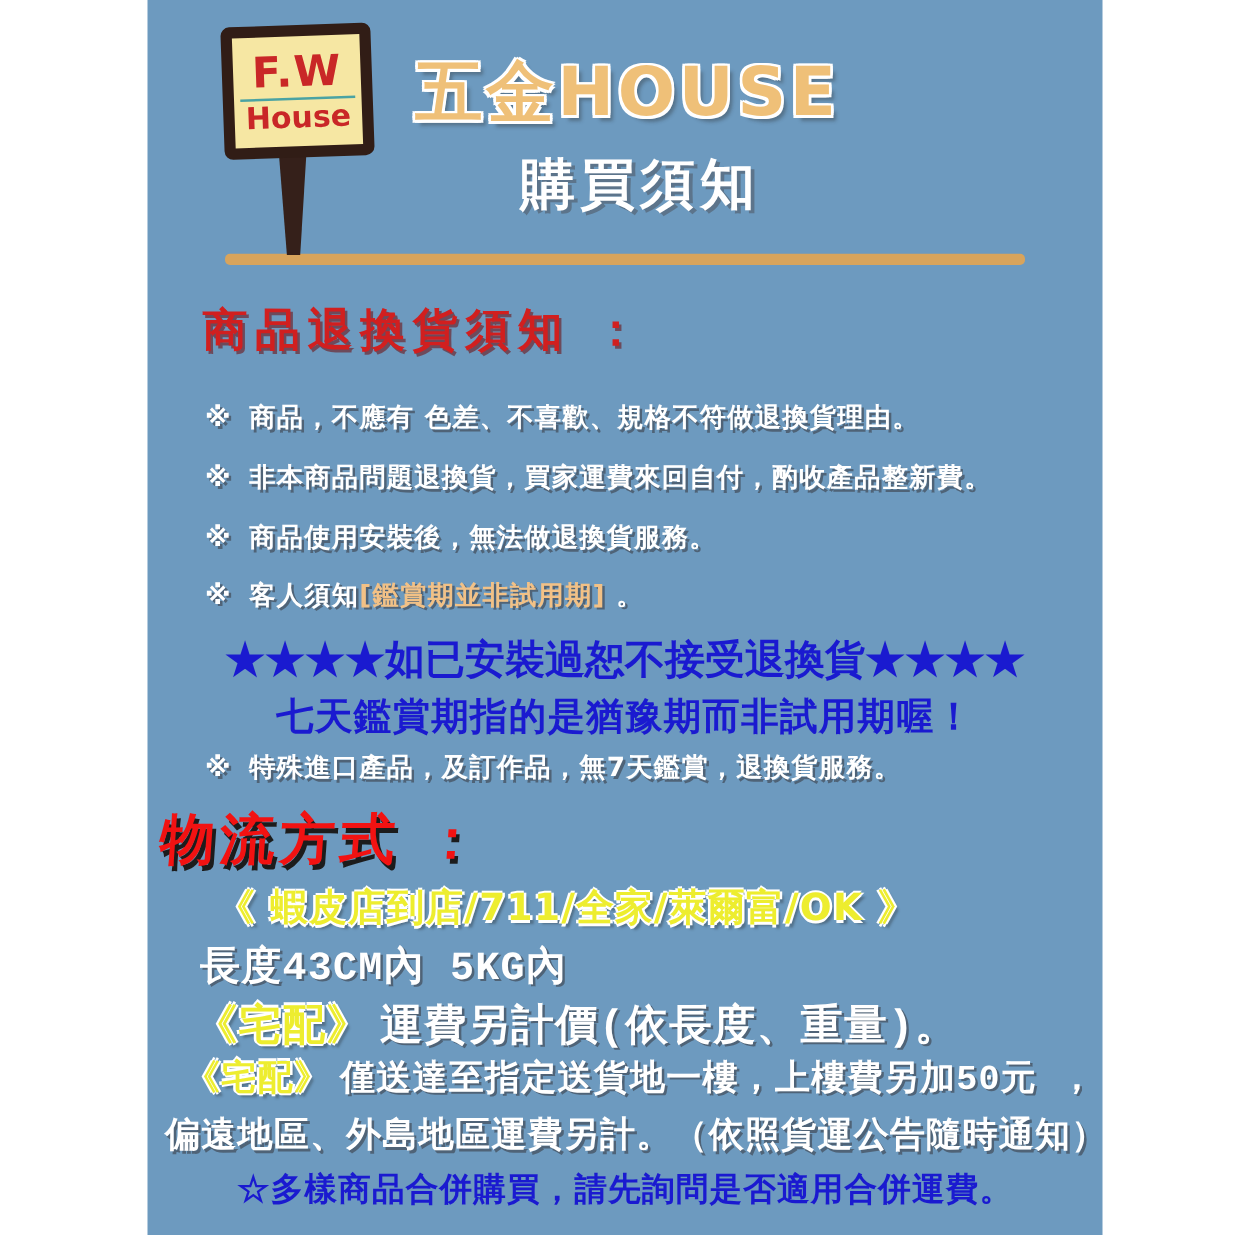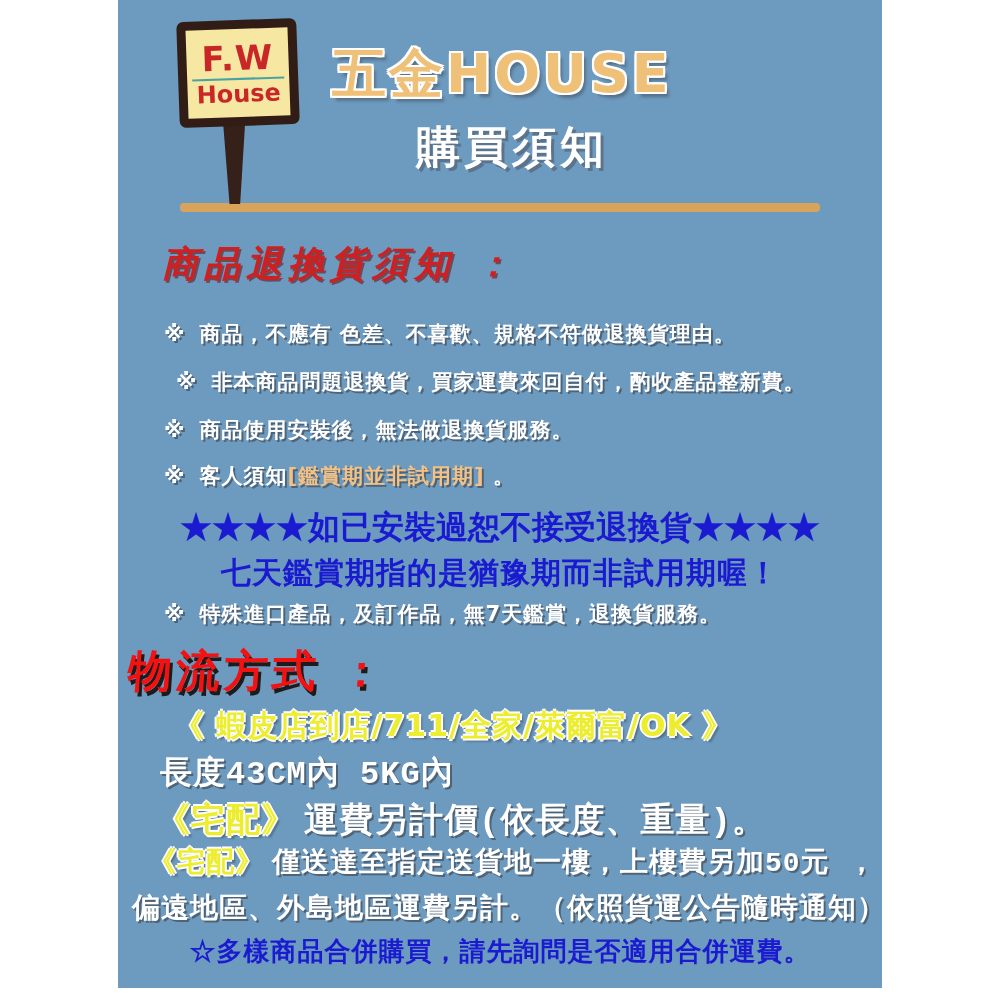--- a/index.html
+++ b/index.html
@@ -22,21 +22,21 @@
   .main-title{position:absolute;left:214px;top:38px;font-size:54px;font-weight:bold;
               color:#efc078;letter-spacing:3px;white-space:nowrap;
               text-shadow:-2px 0 #fff,2px 0 #fff,0 -2px #fff,0 2px #fff,
                           -2px -2px #fff,2px 2px #fff,-2px 2px #fff,2px -2px #fff,4px 5px 3px rgba(40,40,40,.35);}
   .sub-title{position:absolute;left:298px;top:118px;font-size:44px;font-weight:bold;color:#ffffff;
              letter-spacing:4px;white-space:nowrap;text-shadow:3px 3px 0 rgba(70,70,75,.45);}
   .divider{position:absolute;left:62px;top:203px;width:640px;height:9px;background:#d8a45c;border-radius:4px;}
 
   
   .heading-red{position:absolute;left:44px;top:240px;font-size:36px;font-weight:bold;color:#d11f1f;
-               letter-spacing:6px;white-space:nowrap;text-shadow:2px 2px 0 rgba(110,10,10,.55);font-style:italic;}
+               letter-spacing:6px;white-space:nowrap;text-shadow:2px 2px 0 rgba(110,10,10,.55);}
   .bullet{position:absolute;left:46px;font-size:21px;font-weight:bold;color:#ffffff;
           letter-spacing:1px;white-space:nowrap;text-shadow:2px 2px 0 rgba(55,55,60,.55);}
   .bullet .marker{margin-right:14px;}
   .hl-orange{color:#f2c186;}
   .line-blue{position:absolute;left:0;width:100%;text-align:center;color:#1a1ad0;
              font-family:"DejaVu Serif",serif;font-weight:bold;white-space:nowrap;}
   .stars{top:506px;font-size:32px;}
   .note{top:553px;font-size:30px;letter-spacing:1px;}
   .combine{top:934px;font-size:26px;letter-spacing:1px;}
 
@@ -70,21 +70,21 @@
 
     <div class="main-title">五金HOUSE</div>
     <div class="sub-title">購買須知</div>
     <div class="divider"></div>
 
     <div class="heading-red">商品退換貨須知 ：</div>
 
     <div class="bullet" style="top:320px;">
       <span class="marker">※</span><span>商品，不應有 色差、不喜歡、規格不符做退換貨理由。</span>
     </div>
-    <div class="bullet" style="top:368px;margin-left:12px;">
+    <div class="bullet" style="top:368px;">
       <span class="marker">※</span><span>非本商品問題退換貨，買家運費來回自付，酌收產品整新費。</span>
     </div>
     <div class="bullet" style="top:416px;">
       <span class="marker">※</span><span>商品使用安裝後，無法做退換貨服務。</span>
     </div>
     <div class="bullet" style="top:462px;">
       <span class="marker">※</span><span>客人須知</span><span class="hl-orange">[鑑賞期並非試用期]</span><span> 。</span>
     </div>
 
     <div class="line-blue note">七天鑑賞期指的是猶豫期而非試用期喔！</div>

